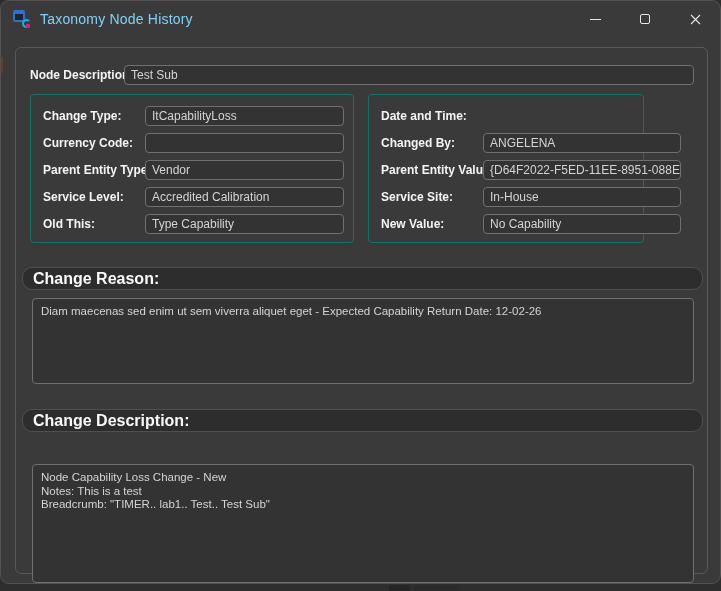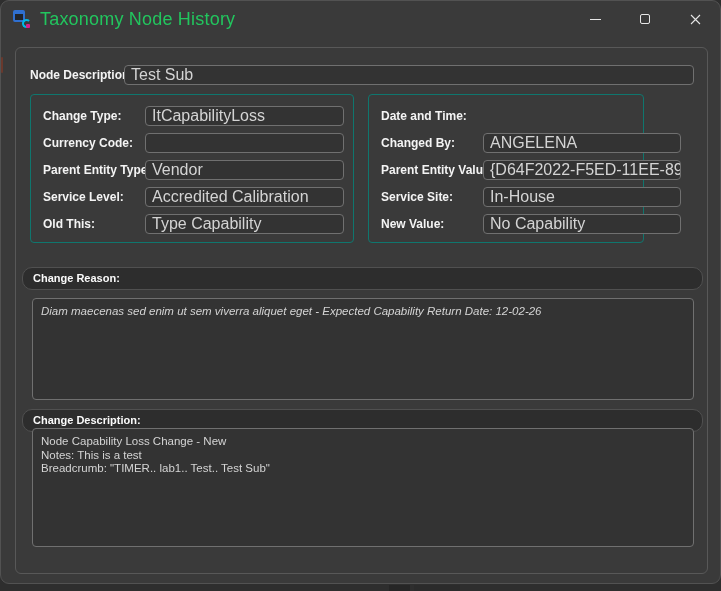--- a/index.html
+++ b/index.html
@@ -31,42 +31,42 @@
     border:2px solid #2f6fd0; border-top-width:4px; border-radius:2px;
     background:#20242a;
   }
   .ai-c {
     position:absolute; right:0; bottom:0; width:9px; height:9px;
     border:2px solid #00b8e6; border-right-color:transparent;
     border-radius:50%;
   }
   .ai-dot { position:absolute; right:1px; bottom:0px; width:4px; height:4px; background:#d61f8a; border-radius:1px; }
 
-  .title { margin-left:9px; font-size:18px; color:#22c55e; letter-spacing:.2px; white-space:nowrap; }
+  .title { margin-left:9px; font-size:14px; color:#7dd3fc; letter-spacing:.2px; white-space:nowrap; }
 
   .controls { margin-left:auto; display:flex; height:36px; }
   .ctrl { width:50px; height:36px; display:flex; align-items:center; justify-content:center; cursor:default; }
   .glyph-min { display:block; width:11px; height:1px; background:#e6e6e6; }
   .glyph-max { display:block; width:10px; height:10px; border:1px solid #e6e6e6; border-radius:2px; }
   .glyph-close { display:block; }
 
   
   .panel {
     position:absolute; left:14px; top:46px; width:693px; height:527px;
     border:1px solid #585858; border-radius:6px;
   }
 
   .lbl {
     position:absolute; height:21px; line-height:21px;
     font-size:12px; font-weight:bold; color:#f4f4f4; white-space:nowrap;
   }
   .tbox {
     position:absolute; height:20px; line-height:18px;
     background:#333333; border:1px solid #707070; border-radius:4px;
-    color:#d4d4d4; font-size:16px; padding:0 6px;
+    color:#d4d4d4; font-size:12px; padding:0 6px;
     white-space:nowrap; overflow:hidden;
   }
 
   
   .nd-label { left:14px; top:17px; }
   .nd-field { left:108px; top:17px; width:570px; }
 
   
   .groupbox {
     position:absolute; top:46px; height:149px;
@@ -77,35 +77,35 @@
   .groupbox .lbl  { left:12px; }
   .groupbox .tbox { left:114px; width:199px; }
   .gb-right .tbox { width:198px; }
   .row-0 { top:11px; }  .row-1 { top:38px; }  .row-2 { top:65px; }
   .row-3 { top:92px; }  .row-4 { top:119px; }
 
   
   .section-header {
     position:absolute; left:6px; width:681px; height:23px;
     background:#2d2d2d; border:1px solid #505050; border-radius:10px;
-    color:#fafafa; font-size:11px; font-weight:bold; line-height:21px;
+    color:#fafafa; font-size:16px; font-weight:bold; line-height:21px;
     padding-left:10px;
   }
   .hdr-reason { top:219px; }
   .hdr-desc   { top:361px; }
 
   
   .tarea {
     position:absolute; left:16px; width:662px;
     background:#333333; border:1px solid #707070; border-radius:4px;
     color:#d4d4d4; font-size:11.5px; line-height:13.5px;
     padding:6px 8px; white-space:pre-line; overflow:hidden;
   }
-  .ta-reason { top:250px; height:102px;font-style:italic; }
-  .ta-desc   { top:380px; height:119px; }
+  .ta-reason { top:250px; height:86px; }
+  .ta-desc   { top:416px; height:119px; }
 
   
   .edge-smudge {
     position:absolute; left:0; top:56px; width:2px; height:16px;
     background:#7a3a2a; opacity:.75; border-radius:1px;
   }
   .behind-notch-1 { position:absolute; left:389px; top:585px; width:21px; height:6px; background:#262626; }
   .behind-notch-2 { position:absolute; left:414px; top:585px; width:46px; height:6px; background:#2b2b2b; }
 </style>
 </head>

